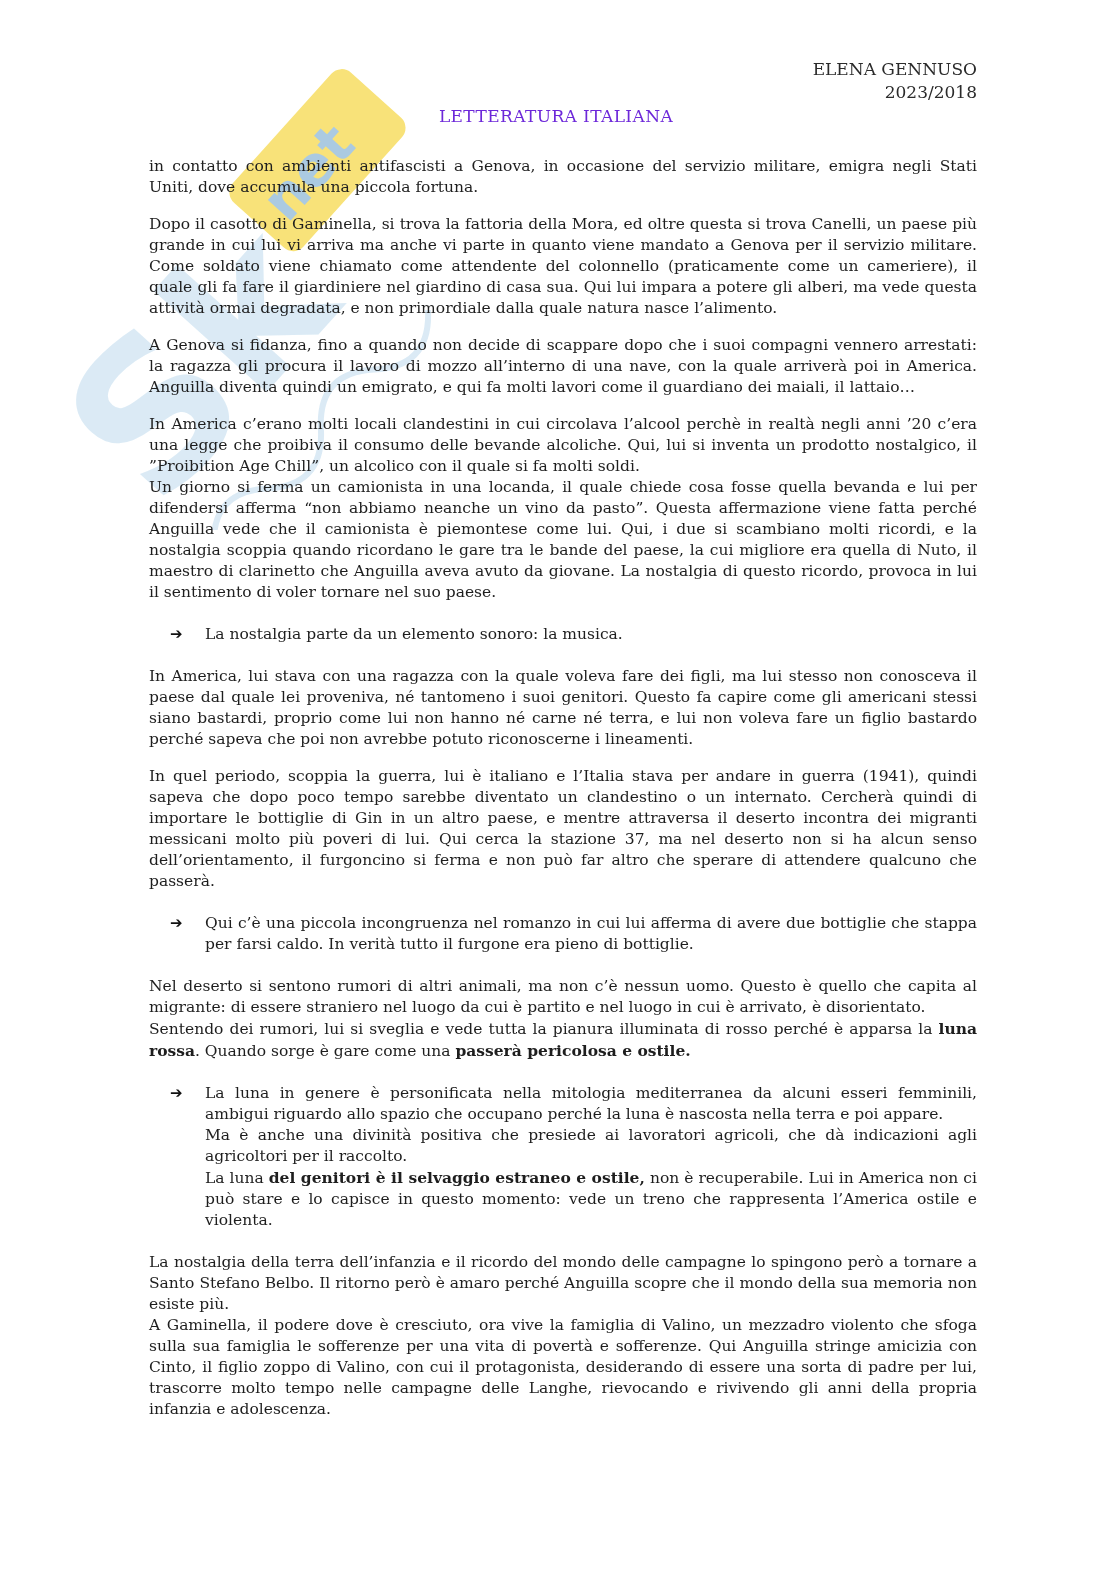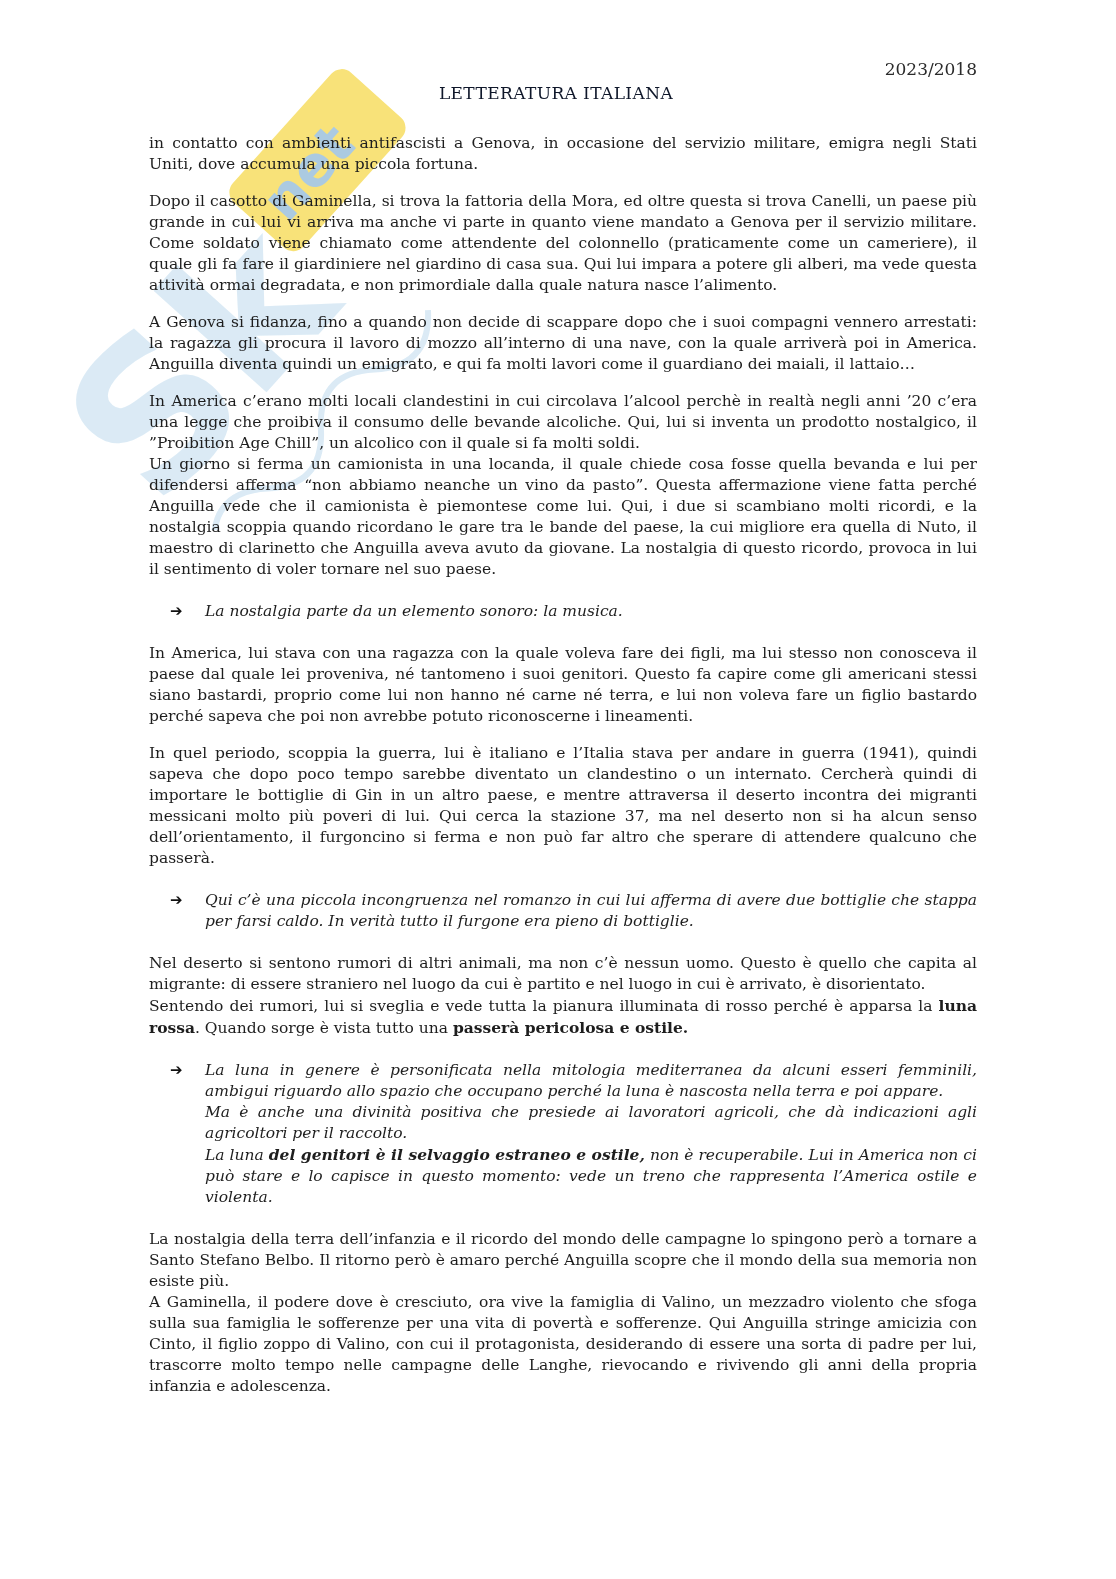--- a/index.html
+++ b/index.html
@@ -29,21 +29,21 @@
     text-align: right;
     font-size: 17px;
     line-height: 23px;
     color: #2b2b2b;
   }
   .doc-title {
     text-align: center;
     font-size: 17px;
     font-weight: normal;
     letter-spacing: 0.4px;
-    color: #0f172a;
+    color: #6d28d9;
     margin: 2px 0 30px 0;
   }
   .content {
     font-size: 15.5px;
     line-height: 21px;
   }
   .content p.para {
     margin: 0 0 16px 14px;
     text-align: justify;
     white-space: pre-wrap;
@@ -58,41 +58,41 @@
     font-size: 15px;
     font-weight: bold;
     color: #111111;
     line-height: 21px;
   }
   .bullet .bullet-text {
     flex: 1;
     margin: 0;
     text-align: justify;
     white-space: pre-wrap;
-    font-style: italic;
   }
   b { font-weight: bold; }
 </style>
 </head>
 <body>
 
 <div class="page">
 
   <svg class="watermark" viewBox="0 0 520 500" xmlns="http://www.w3.org/2000/svg">
     <g transform="rotate(-48 260 250)">
       <text x="20" y="330" font-family="DejaVu Sans, sans-serif" font-weight="bold" font-size="200" fill="#cfe4f2">Sk</text>
       <rect x="300" y="165" width="175" height="95" rx="14" fill="#f6d94d"></rect>
       <text x="320" y="233" font-family="DejaVu Sans, sans-serif" font-weight="bold" font-size="56" fill="#8fb9d8">net</text>
       <path d="M30 395 q 40 -40 80 0 t 80 0 t 80 0 t 80 0" fill="none" stroke-width="6" stroke="#cfe4f2"></path>
     </g>
   </svg>
 
   <div class="page-inner">
 
     <div class="header-right">
+      <div>ELENA GENNUSO</div>
       <div>2023/2018</div>
     </div>
 
     <h1 class="doc-title">LETTERATURA ITALIANA</h1>
 
     <div class="content">
 
       <p class="para"><span>in contatto con ambienti antifascisti a Genova, in occasione del servizio militare, emigra negli Stati Uniti, dove accumula una piccola fortuna.</span></p>
 
       <p class="para"><span>Dopo il casotto di Gaminella, si trova la fattoria della Mora, ed oltre questa si trova Canelli, un paese più grande in cui lui vi arriva ma anche vi parte in quanto viene mandato a Genova per il servizio militare. Come soldato viene chiamato come attendente del colonnello (praticamente come un cameriere), il quale gli fa fare il giardiniere nel giardino di casa sua. Qui lui impara a potere gli alberi, ma vede questa attività ormai degradata, e non primordiale dalla quale natura nasce l’alimento.</span></p>
@@ -110,21 +110,21 @@
       <p class="para"><span>In America, lui stava con una ragazza con la quale voleva fare dei figli, ma lui stesso non conosceva il paese dal quale lei proveniva, né tantomeno i suoi genitori. Questo fa capire come gli americani stessi siano bastardi, proprio come lui non hanno né carne né terra, e lui non voleva fare un figlio bastardo perché sapeva che poi non avrebbe potuto riconoscerne i lineamenti.</span></p>
 
       <p class="para"><span>In quel periodo, scoppia la guerra, lui è italiano e l’Italia stava per andare in guerra (1941), quindi sapeva che dopo poco tempo sarebbe diventato un clandestino o un internato. Cercherà quindi di importare le bottiglie di Gin in un altro paese, e mentre attraversa il deserto incontra dei migranti messicani molto più poveri di lui. Qui cerca la stazione 37, ma nel deserto non si ha alcun senso dell’orientamento, il furgoncino si ferma e non può far altro che sperare di attendere qualcuno che passerà.</span></p>
 
       <div class="bullet">
         <span class="arrow">➔</span>
         <p class="bullet-text"><span>Qui c’è una piccola incongruenza nel romanzo in cui lui afferma di avere due bottiglie che stappa per farsi caldo. In verità tutto il furgone era pieno di bottiglie.</span></p>
       </div>
 
       <p class="para"><span>Nel deserto si sentono rumori di altri animali, ma non c’è nessun uomo. Questo è quello che capita al migrante: di essere straniero nel luogo da cui è partito e nel luogo in cui è arrivato, è disorientato.
-Sentendo dei rumori, lui si sveglia e vede tutta la pianura illuminata di rosso perché è apparsa la </span><b>luna rossa</b><span>. Quando sorge è vista tutto una </span><b>passerà pericolosa e ostile.</b></p>
+Sentendo dei rumori, lui si sveglia e vede tutta la pianura illuminata di rosso perché è apparsa la </span><b>luna rossa</b><span>. Quando sorge è gare come una </span><b>passerà pericolosa e ostile.</b></p>
 
       <div class="bullet">
         <span class="arrow">➔</span>
         <p class="bullet-text"><span>La luna in genere è personificata nella mitologia mediterranea da alcuni esseri femminili, ambigui riguardo allo spazio che occupano perché la luna è nascosta nella terra e poi appare.
 Ma è anche una divinità positiva che presiede ai lavoratori agricoli, che dà indicazioni agli agricoltori per il raccolto.
 La luna </span><b>del genitori è il selvaggio estraneo e ostile,</b><span> non è recuperabile. Lui in America non ci può stare e lo capisce in questo momento: vede un treno che rappresenta l’America ostile e violenta.</span></p>
       </div>
 
       <p class="para"><span>La nostalgia della terra dell’infanzia e il ricordo del mondo delle campagne lo spingono però a tornare a Santo Stefano Belbo. Il ritorno però è amaro perché Anguilla scopre che il mondo della sua memoria non esiste più.
 A Gaminella, il podere dove è cresciuto, ora vive la famiglia di Valino, un mezzadro violento che sfoga sulla sua famiglia le sofferenze per una vita di povertà e sofferenze. Qui Anguilla stringe amicizia con Cinto, il figlio zoppo di Valino, con cui il protagonista, desiderando di essere una sorta di padre per lui, trascorre molto tempo nelle campagne delle Langhe, rievocando e rivivendo gli anni della propria infanzia e adolescenza.</span></p>

